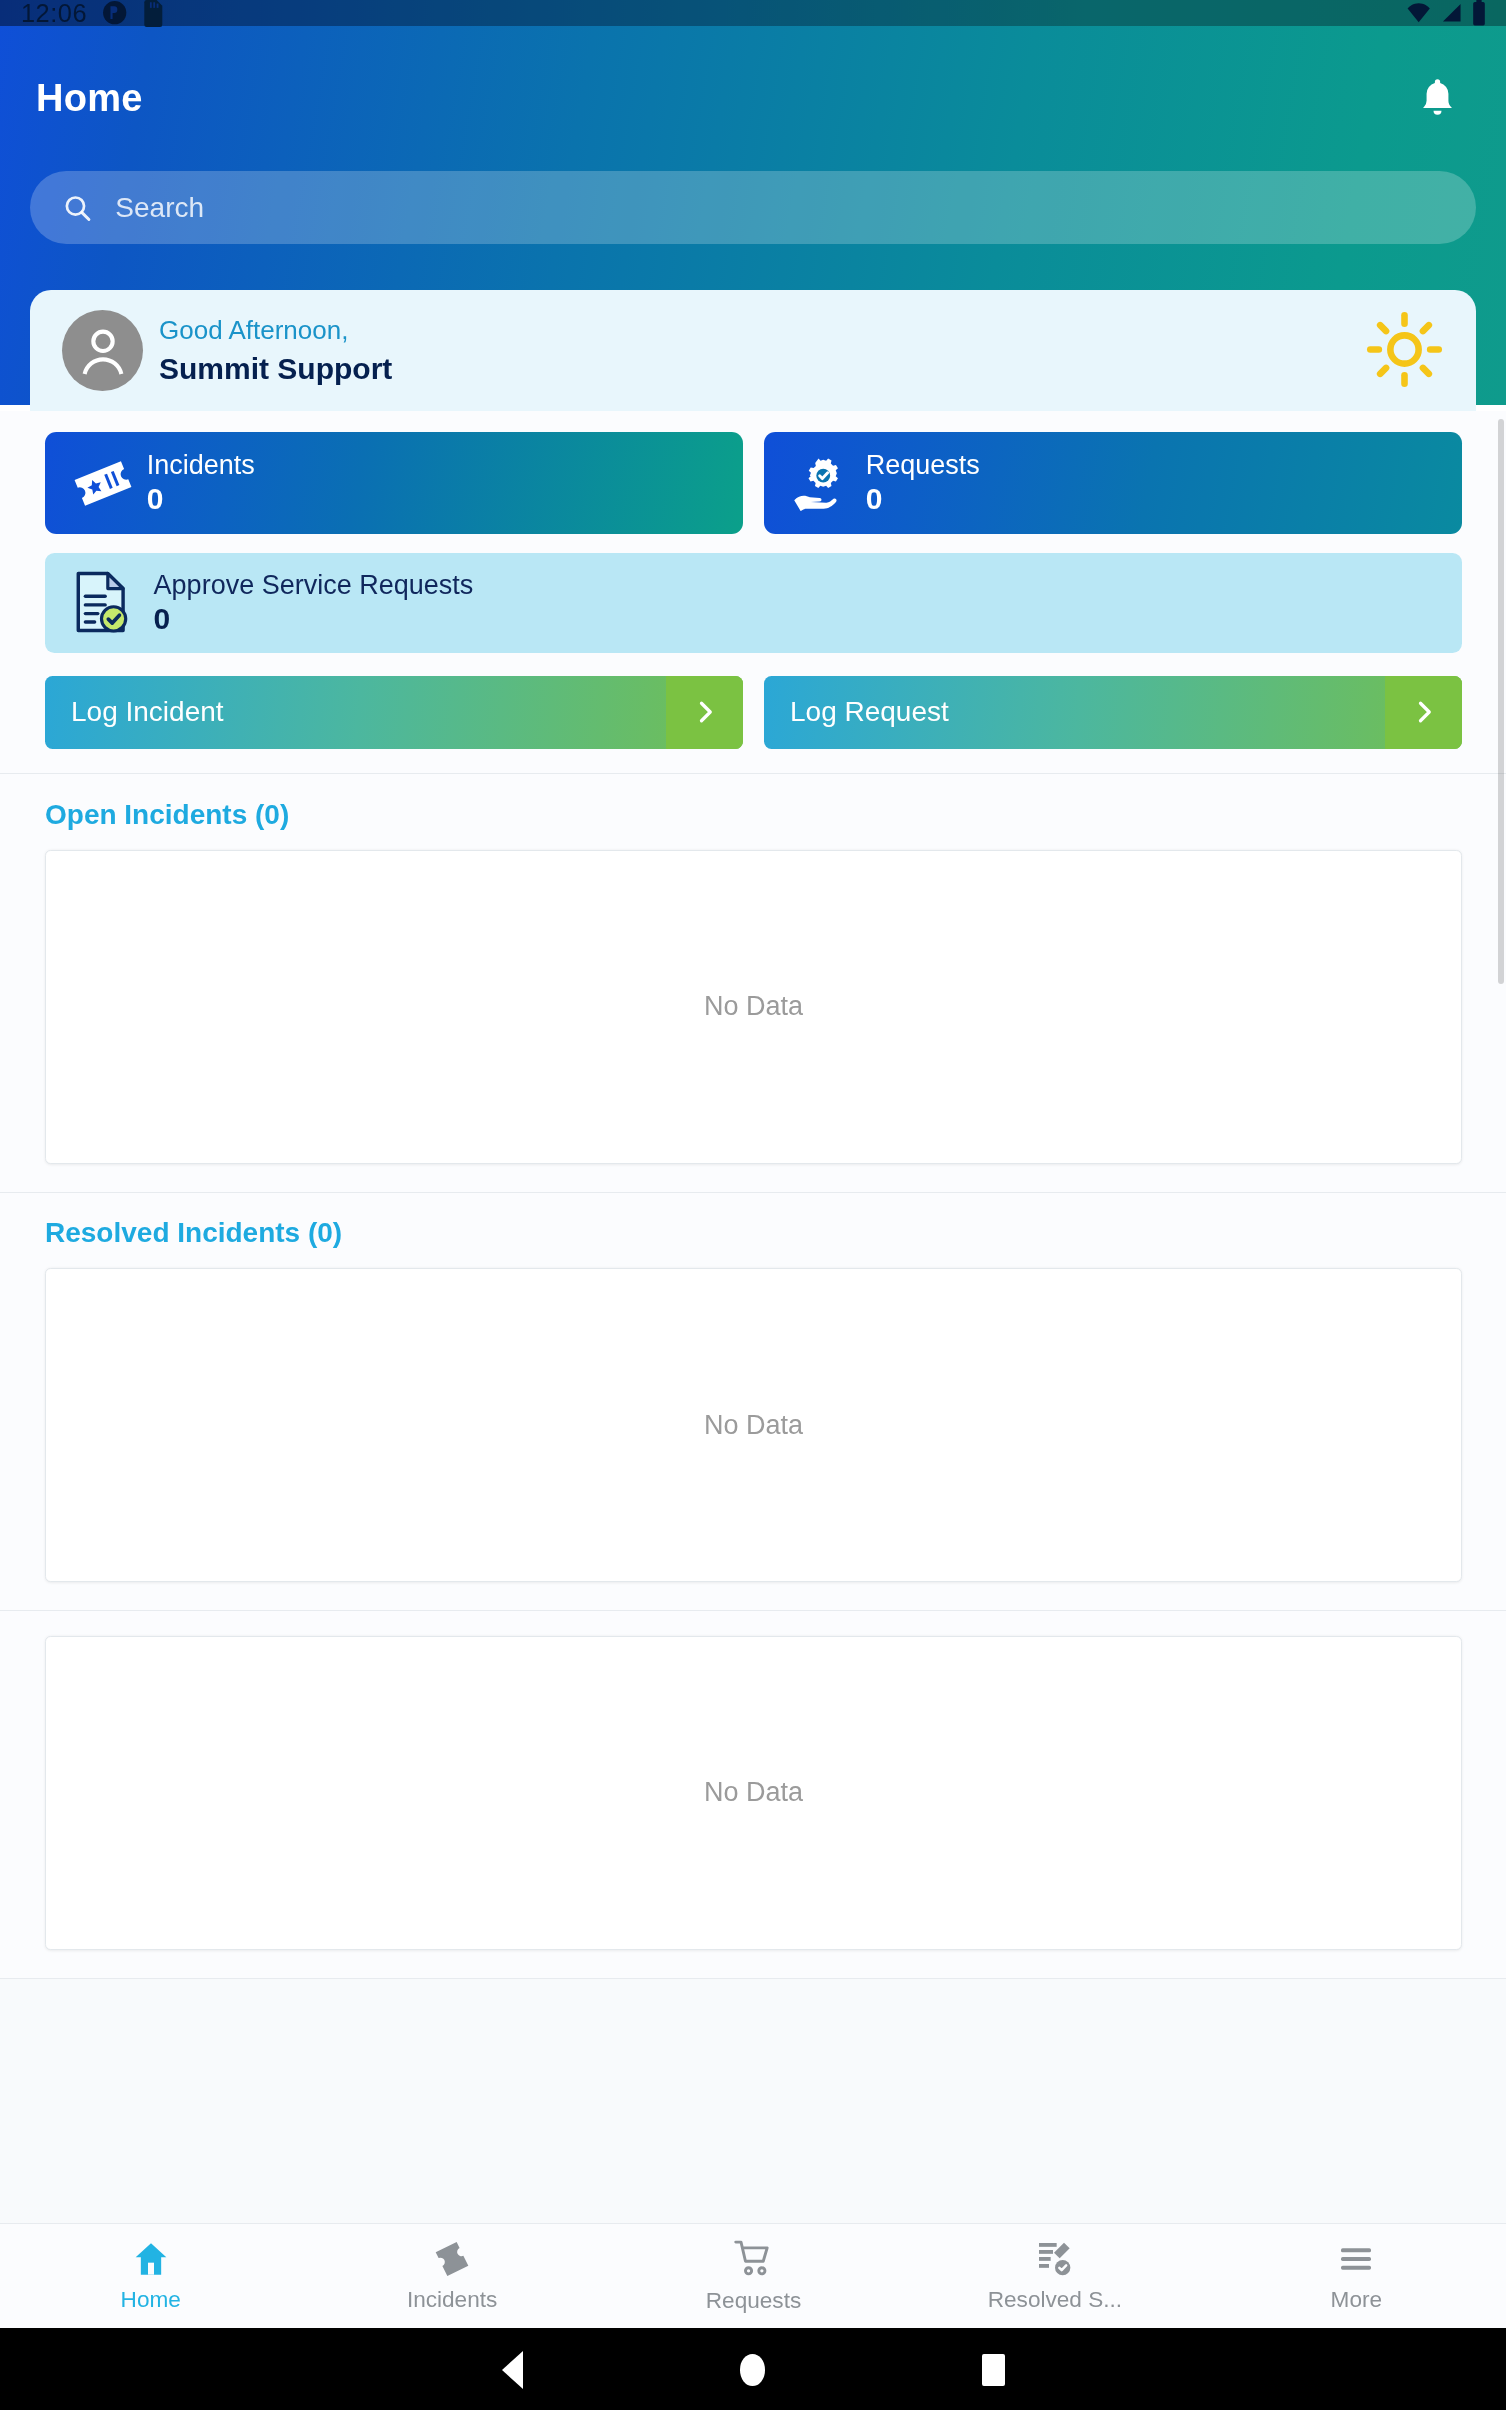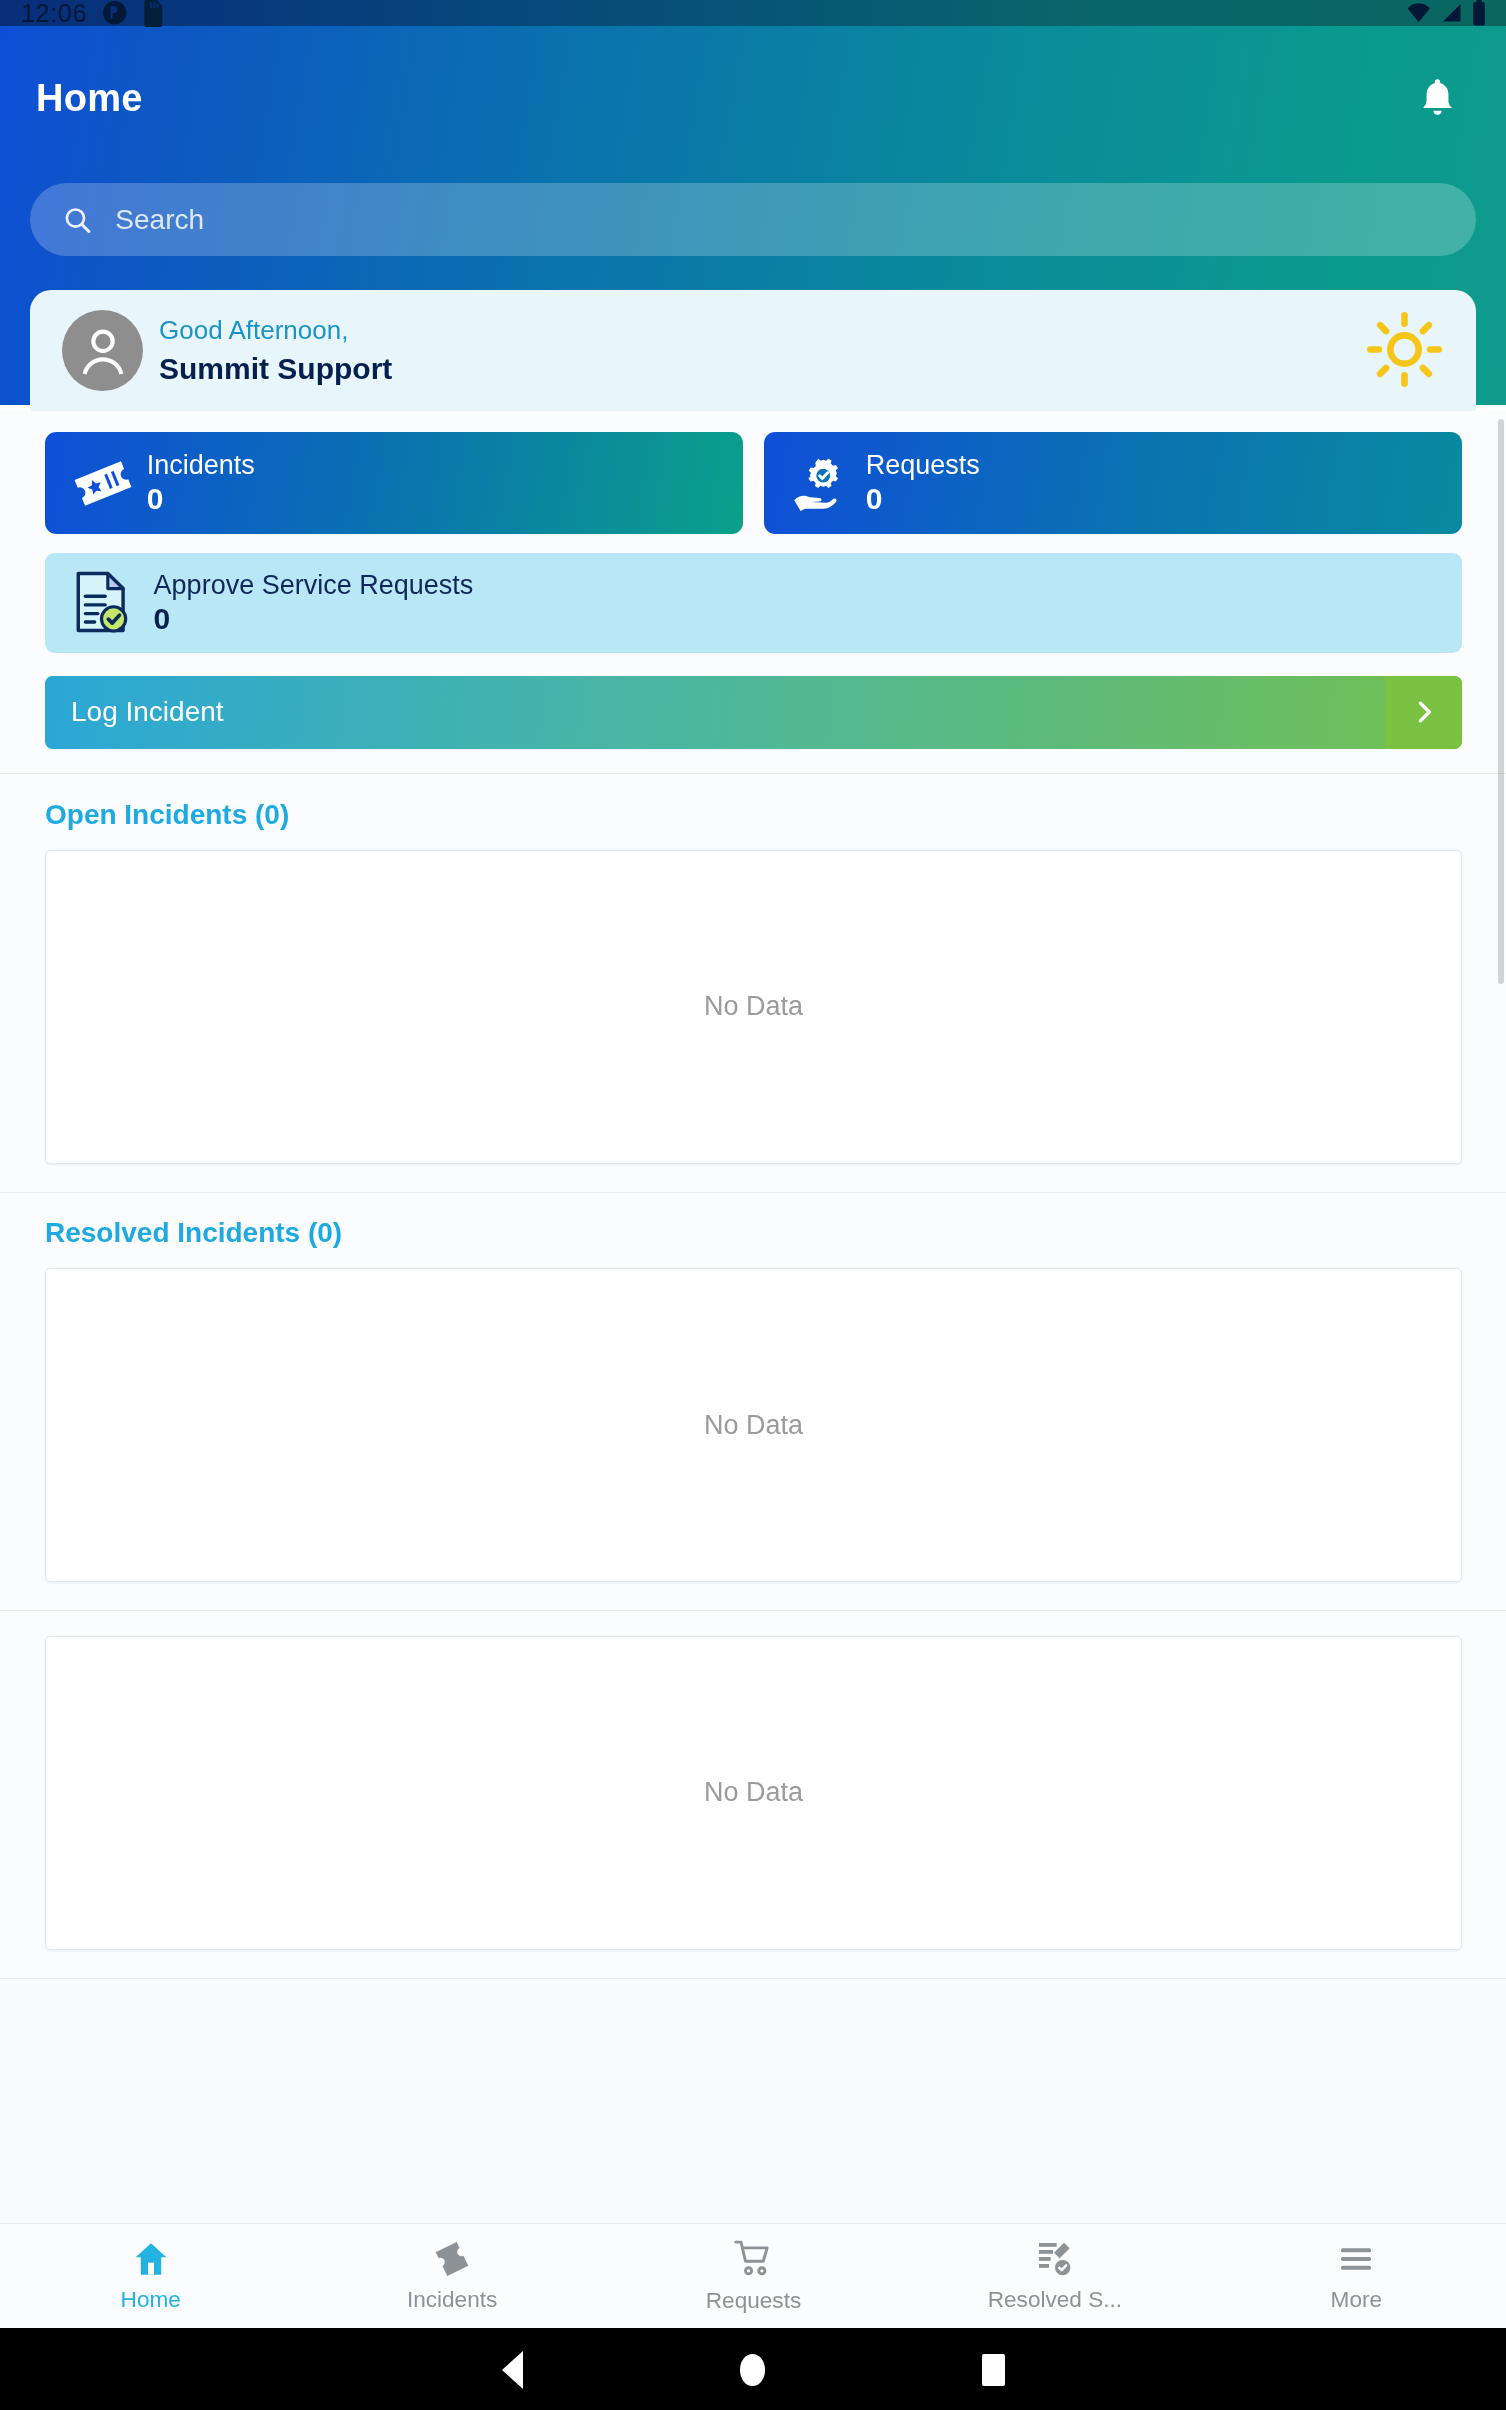--- a/index.html
+++ b/index.html
@@ -57,21 +57,20 @@
   }
 
   
   .searchwrap {
     position: absolute; top: 171px; left: 30px;
     width: 1446px; height: 73px;
     border-radius: 38px;
     background: rgba(255,255,255,0.22);
     display: flex; align-items: center;
     padding: 8px 32px;
-    margin-top: 12px;
   }
   .search-input {
     border: none; outline: none; background: transparent;
     color: #ffffff; font-size: 28px;
     font-family: "Liberation Sans", sans-serif;
     margin-left: 22.6px; width: 100%;
     caret-color: #fff;
   }
   .search-input::placeholder { color: rgba(255,255,255,0.82); }
 
@@ -350,20 +349,28 @@
 
       <div class="logrow">
         <div class="logbtn">
           <span class="logbtn-label">Log Incident</span>
           <div class="logbtn-arrow">
             <svg width="28" height="28" viewBox="0 0 24 24">
               <path d="M9 4.5L16.5 12 9 19.5" fill="none" stroke="#ffffff" stroke-width="2.8" stroke-linecap="round" stroke-linejoin="round"></path>
             </svg>
           </div>
         </div>
+        <div class="logbtn">
+          <span class="logbtn-label">Log Request</span>
+          <div class="logbtn-arrow">
+            <svg width="28" height="28" viewBox="0 0 24 24">
+              <path d="M9 4.5L16.5 12 9 19.5" fill="none" stroke="#ffffff" stroke-width="2.8" stroke-linecap="round" stroke-linejoin="round"></path>
+            </svg>
+          </div>
+        </div>
       </div>
     </div>
 
     <div class="panel section">
       <div class="section-title">Open Incidents (0)</div>
       <div class="datacard">
         <span class="nodata">No Data</span>
       </div>
     </div>
 

